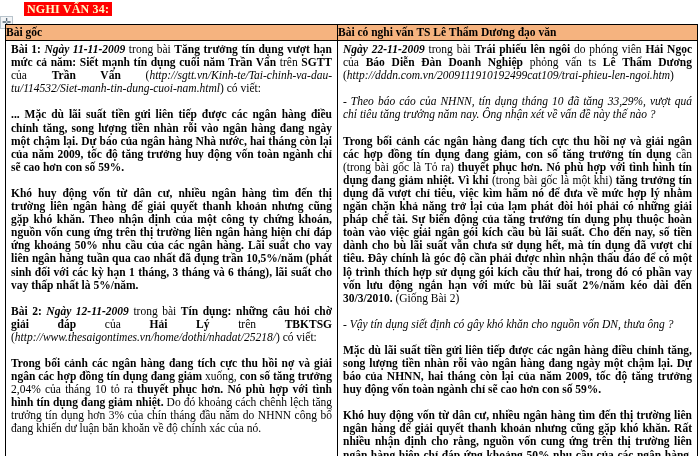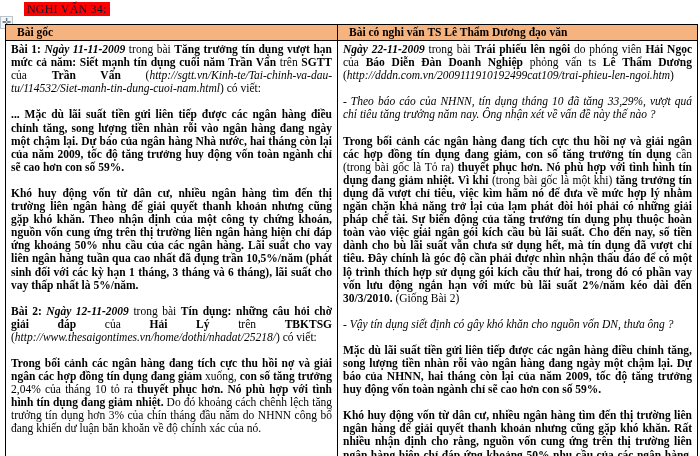--- a/index.html
+++ b/index.html
@@ -3,42 +3,42 @@
 <meta charset="utf-8">
 <style>
   html,body{margin:0;padding:0;}
   body{
     width:700px;height:456px;background:#ffffff;position:relative;
     font-family:"Liberation Serif","DejaVu Serif",serif;color:#000;
     overflow:hidden;
   }
   .badge{
     position:absolute;left:24px;top:2px;
-    background:#ff0000;color:#0f172a;
-    font-weight:normal;font-size:12px;line-height:14px;
+    background:#ff0000;color:#fef9c3;
+    font-weight:bold;font-size:12px;line-height:14px;
     padding:0 3px;letter-spacing:0.2px;
   }
   .table-handle{
     position:absolute;left:0px;top:16px;
     font-size:11px;color:#5a6b7a;line-height:11px;
     border:1px solid #b9c4cc;background:#f3f5f7;padding:0 1px;
   }
   table.cmp{
     position:absolute;left:5px;top:24px;width:692px;
     border-collapse:collapse;table-layout:fixed;
   }
   table.cmp td,table.cmp th{
     border:1.4px solid #000;vertical-align:top;
     font-size:11.5px;line-height:13.1px;
   }
   col.left{width:332px;}
   col.right{width:360px;}
   th.hdr{
     background:#f5b37f;text-align:left;font-weight:bold;
-    padding:1px 11px;height:13px;font-size:11.5px;
+    padding:1px 0;height:13px;font-size:11.5px;
   }
   td.cell{padding:2px 5px 4px 5px;text-align:justify;overflow-wrap:break-word;}
   .para{margin:0 0 13px 0;}
   .para:last-child{margin-bottom:0;}
 </style>
 </head>
 <body>
 
 <div class="badge">NGHI VẤN 34:</div>
 

